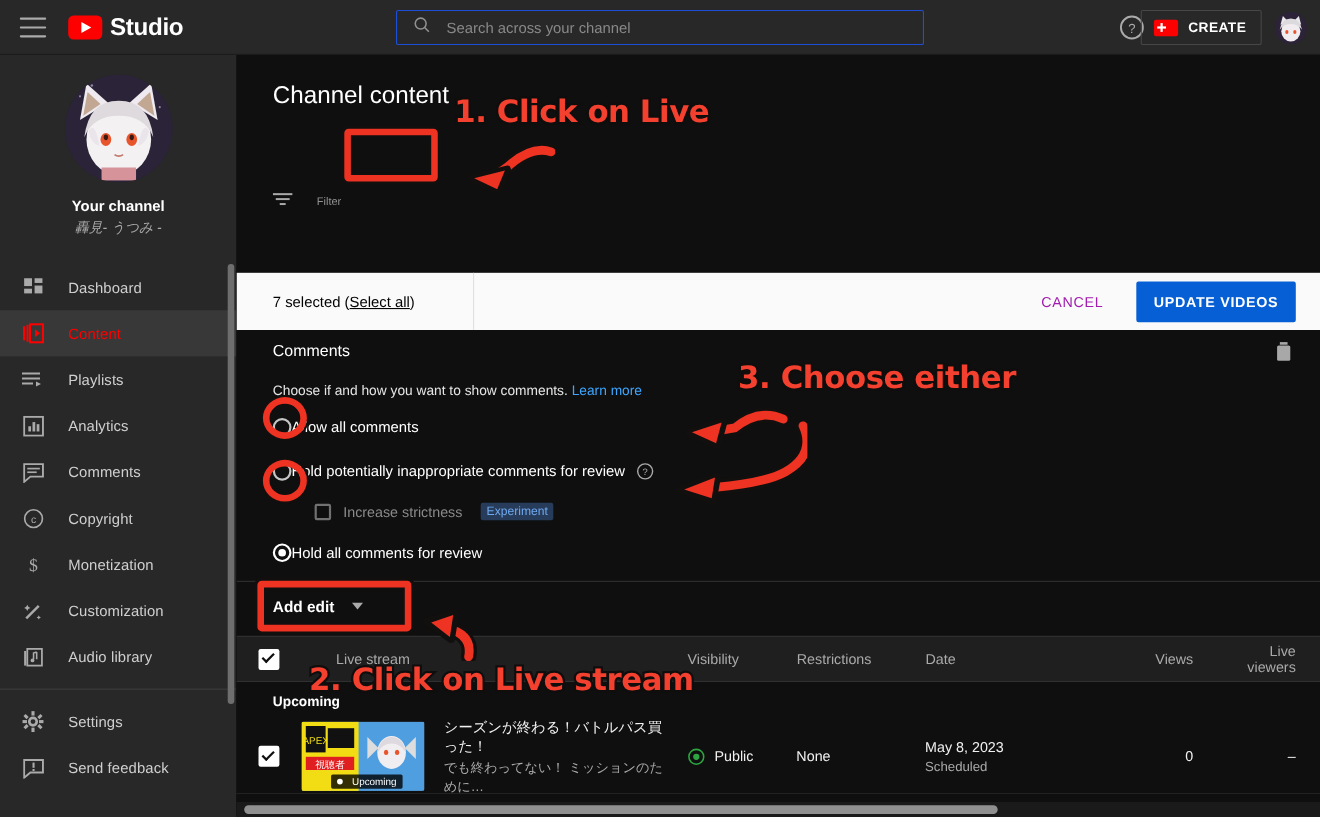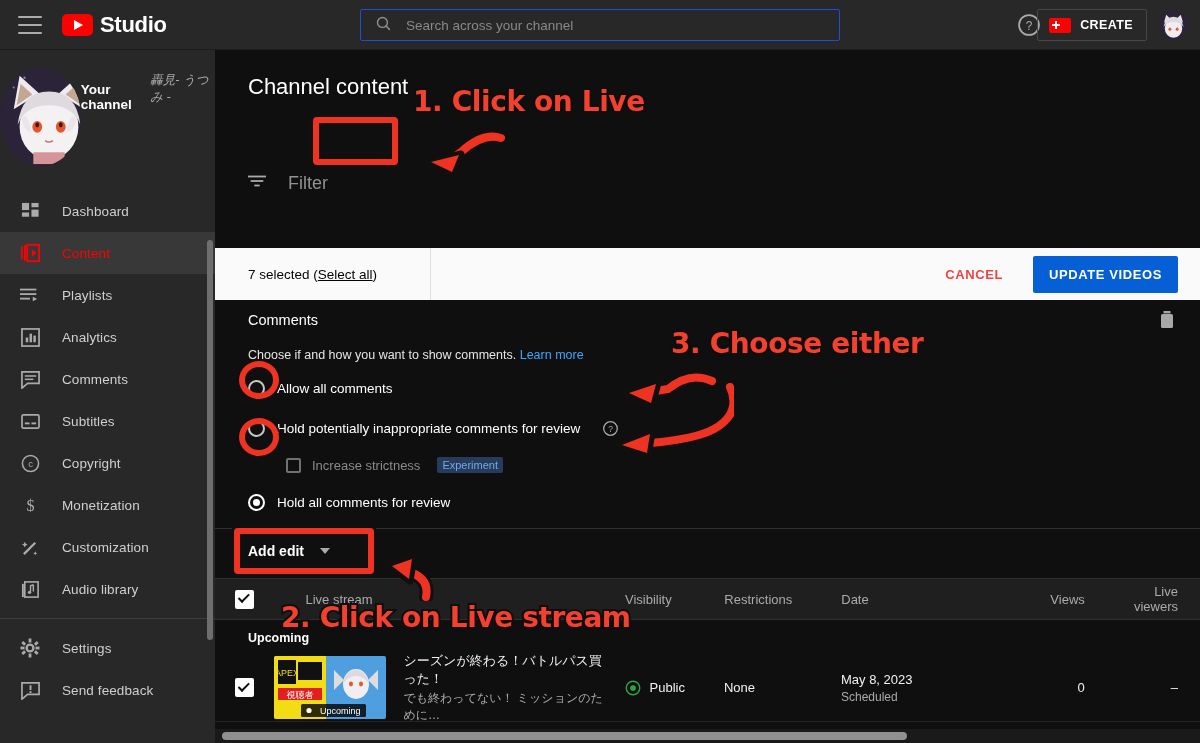--- a/index.html
+++ b/index.html
@@ -44,22 +44,22 @@
     width: 8px; height: 2px; background: #fff; }
   .create-cam::after { content: ""; position: absolute; left: 6px; top: 3px;
     width: 2px; height: 8px; background: #fff; }
   .create-label { color: #fff; font-size: 12.5px; font-weight: bold; letter-spacing: 0.4px; }
   .avatar-top { position: absolute; right: 12px; top: 11px; width: 29px; height: 29px;
     border-radius: 50%; overflow: hidden; cursor: pointer; background: #2a2433; }
 
   
   .sidebar { position: absolute; left: 0; top: 50px; width: 215px; height: 693px;
     background: #282828; overflow: hidden; }
-  .channel-block { padding: 18px 0 10px; display: flex; flex-direction: row;
-    align-items: flex-start; }
+  .channel-block { padding: 18px 0 10px; display: flex; flex-direction: column;
+    align-items: center; }
   .avatar-big { width: 98px; height: 98px; border-radius: 50%; overflow: hidden;
     background: #2a2433; position: relative; }
   .chan-name { color: #fff; font-size: 13.5px; font-weight: bold; margin-top: 14px; }
   .chan-handle { color: #aaa; font-size: 12.5px; margin-top: 4px; font-style: italic; }
 
   .navlist { margin-top: 14px; }
   .navitem { height: 42px; display: flex; align-items: center; padding-left: 19px;
     gap: 21px; cursor: pointer; }
   .navitem.active { background: #383838; }
   .navitem .nlabel { font-size: 13.5px; color: #cfcfcf; letter-spacing: 0.1px; }
@@ -79,47 +79,47 @@
 
   .tabs { display: flex; gap: 0; padding-left: 33px; margin-top: 16px; height: 40px; }
   .tab { font-size: 13.5px; color: #aaa; padding: 0 16px; height: 40px; display: flex;
     align-items: flex-start; padding-top: 2px; cursor: pointer; position: relative; }
   .tab.active { color: #3ea6ff; }
   .tab.active::after { content: ""; position: absolute; left: 16px; right: 16px;
     bottom: 9px; height: 3px; background: #3ea6ff; }
 
   .filterbar { position: absolute; left: 0; top: 109px; height: 48px; display: flex;
     align-items: center; padding-left: 33px; gap: 22px; }
-  .filter-label { color: #919191; font-size: 18px; }
+  .filter-label { color: #919191; font-size: 10px; }
 
   
   .bulkbar { position: absolute; left: 0; top: 198px; width: 985px; height: 52px;
     background: #fafafa; display: flex; align-items: center; }
   .bulk-sel { font-size: 13.5px; color: #030303; padding-left: 33px; }
   .bulk-sel a { color: #030303; text-decoration: underline; cursor: pointer; }
   .bulk-div { width: 1px; height: 52px; background: #e0e0e0; margin-left: 53px; }
   .bulk-actions { margin-left: auto; display: flex; align-items: center;
     gap: 16px; padding-right: 22px; }
-  .btn-cancel { color: #ef4444; font-size: 13px; font-weight: bold; letter-spacing: 0.6px;
+  .btn-cancel { color: #a21caf; font-size: 13px; font-weight: normal; letter-spacing: 0.6px;
     padding: 9px 14px; cursor: pointer; }
   .btn-update { background: #065fd4; color: #fff; font-size: 13px; font-weight: bold;
     letter-spacing: 0.6px; padding: 11px 16px; border-radius: 2px; cursor: pointer;
     border: none; font-family: "Liberation Sans", sans-serif; }
 
   
   .cpanel { position: absolute; left: 0; top: 250px; width: 985px; }
   .cpanel-head { display: flex; align-items: center; height: 40px; padding: 0 22px 0 33px; }
   .cpanel-title { color: #fff; font-size: 14.5px; }
   .trash-btn { margin-left: auto; cursor: pointer; width: 22px; height: 22px;
     display: flex; align-items: center; justify-content: center; }
   .cpanel-desc { color: #e5e5e5; font-size: 12.5px; padding: 8px 0 0 33px; }
   .cpanel-desc a { color: #3ea6ff; text-decoration: none; cursor: pointer; }
 
   .radios { padding: 12px 0 0 33px; }
-  .radio-row { display: flex; align-items: center; height: 28px; gap: 12px; cursor: pointer;
+  .radio-row { display: flex; align-items: center; height: 28px; cursor: pointer;
     margin-bottom: 12px; }
   .radio { width: 17px; height: 17px; border: 2px solid #c6c6c6; border-radius: 50%;
     flex: 0 0 17px; position: relative; }
   .radio.checked { border-color: #fff; }
   .radio.checked::after { content: ""; position: absolute; left: 3px; top: 3px;
     width: 7px; height: 7px; border-radius: 50%; background: #fff; }
   .radio-label { color: #fff; font-size: 13.5px; }
   .qmark { width: 17px; height: 17px; margin-left: 10px; cursor: pointer; }
 
   .sub-check-row { display: flex; align-items: center; gap: 11px; padding-left: 38px;
@@ -320,30 +320,20 @@
         <span class="navicon">
           <svg width="19" height="19" viewBox="0 0 20 20">
               <path d="M1 2 h18 v12 h-12 l-6 5 z" fill="none" stroke="#aaa" stroke-width="1.8"></path>
               <rect x="4" y="5.5" width="12" height="1.6" fill="#aaa"></rect>
               <rect x="4" y="9" width="9" height="1.6" fill="#aaa"></rect>
             </svg>
         </span>
         <span class="nlabel">Comments</span>
       </div>
 
-      <div class="navitem">
-        <span class="navicon">
-          <svg width="19" height="17" viewBox="0 0 20 18">
-              <rect x="1" y="2" width="18" height="14" rx="1.5" fill="none" stroke="#aaa" stroke-width="1.8"></rect>
-              <rect x="4" y="10" width="5" height="2" fill="#aaa"></rect>
-              <rect x="11" y="10" width="5" height="2" fill="#aaa"></rect>
-            </svg>
-        </span>
-        <span class="nlabel">Subtitles</span>
-      </div>
 
       <div class="navitem">
         <span class="navicon">
           <svg width="19" height="19" viewBox="0 0 20 20">
               <circle cx="10" cy="10" r="8.5" fill="none" stroke="#aaa" stroke-width="1.6"></circle>
               <text x="10" y="14" font-size="10" fill="#aaa" text-anchor="middle" font-family="Liberation Sans, sans-serif">c</text>
             </svg>
         </span>
         <span class="nlabel">Copyright</span>
       </div>

